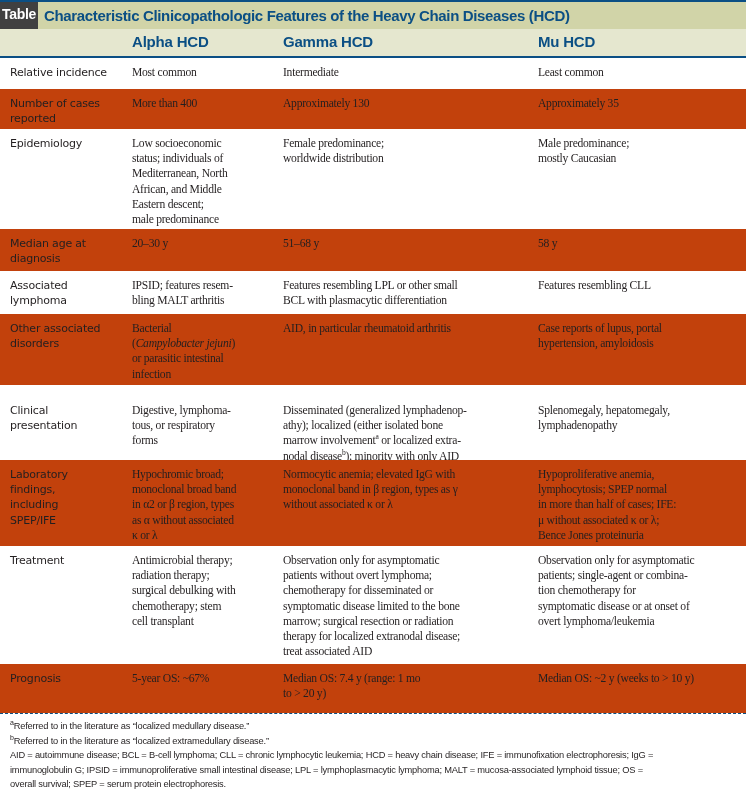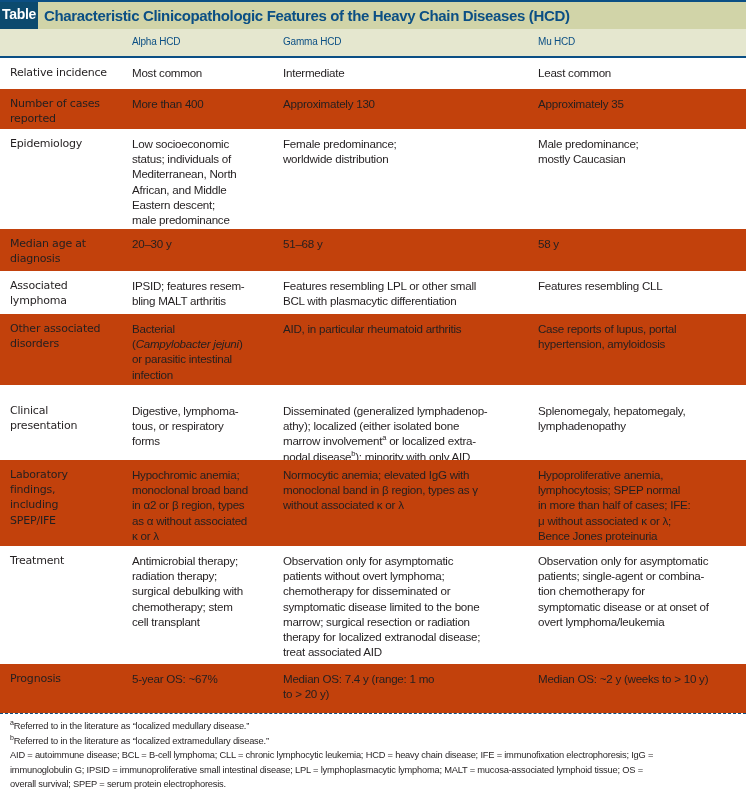--- a/index.html
+++ b/index.html
@@ -1,25 +1,25 @@
 <!DOCTYPE html>
 <html><head>
 <meta charset="utf-8">
 <style>
   html, body { margin: 0; padding: 0; background: #ffffff; }
   body { width: 752px; height: 798px; overflow: hidden; font-family: "DejaVu Sans", sans-serif; color: #231f20; }
   .wrap { position: relative; width: 746px; }
   .title-bar { position: absolute; left: 0; top: 0; width: 746px; height: 29px; background: #d1d4a8; border-top: 2px solid #0b4f84; box-sizing: border-box; }
-  .title-badge { position: absolute; left: 0; top: 0; height: 27px; width: 38px; background: #0c4a6e; color: #ffffff; font-family: "Liberation Sans", sans-serif; font-weight: bold; font-size: 14px; line-height: 24px; text-align: center; letter-spacing: -0.3px; }
+  .title-badge { position: absolute; left: 0; top: 0; height: 27px; width: 38px; background: #404040; color: #ffffff; font-family: "Liberation Sans", sans-serif; font-weight: bold; font-size: 14px; line-height: 24px; text-align: center; letter-spacing: -0.3px; }
   .title-text { position: absolute; left: 44px; top: 0; height: 27px; line-height: 27px; color: #0b4f84; font-family: "Liberation Sans", sans-serif; font-weight: bold; font-size: 15px; letter-spacing: -0.35px; white-space: nowrap; }
   .head-row { position: absolute; left: 0; top: 29px; width: 746px; height: 29px; background: #e5e7cf; border-bottom: 2px solid #0b4f84; box-sizing: border-box; }
-  .head-cell { position: absolute; top: 0; line-height: 26px; color: #0b4f84; font-family: "Liberation Sans", sans-serif; font-weight: normal; font-size: 10px; letter-spacing: -0.2px; }
+  .head-cell { position: absolute; top: 0; line-height: 26px; color: #0b4f84; font-family: "Liberation Sans", sans-serif; font-weight: bold; font-size: 15px; letter-spacing: -0.2px; }
   .row { position: absolute; left: 0; width: 746px; box-sizing: border-box; }
   .row.shade { background: #c2410c; }
-  .cell { position: absolute; top: 7px; font-size: 11.6px; line-height: 15.2px; letter-spacing: -0.25px; font-family: Liberation Sans, sans-serif; }
+  .cell { position: absolute; top: 7px; font-size: 11.6px; line-height: 15.2px; letter-spacing: -0.25px; font-family: Liberation Serif, serif; }
   .c0 { left: 10px; width: 112px; font-weight: normal; font-family: "DejaVu Sans", sans-serif; font-size: 11px; line-height: 15.2px; letter-spacing: -0.2px; }
   .c1 { left: 132px; width: 140px; }
   .c2 { left: 283px; width: 245px; }
   .c3 { left: 538px; width: 205px; }
   .cell .ln { display: block; white-space: nowrap; }
   i { font-style: italic; }
   sup { font-size: 7.5px; line-height: 0; vertical-align: 5px; }
   .dash { position: absolute; left: 0; top: 713px; width: 746px; border-top: 1px dashed #0b4f84; }
   .notes { position: absolute; left: 10px; top: 719px; width: 736px; font-family: "Liberation Sans", sans-serif; font-size: 9.3px; line-height: 14.6px; letter-spacing: -0.2px; color: #231f20; }
   .notes .ln { display: block; white-space: nowrap; }
@@ -165,21 +165,21 @@
         </div>
       </div>
       <div class="row shade" style="top: 460px; height: 86px;">
         <div class="cell c0">
           <span class="ln">Laboratory</span>
           <span class="ln">findings,</span>
           <span class="ln">including</span>
           <span class="ln">SPEP/IFE</span>
         </div>
         <div class="cell c1">
-          <span class="ln">Hypochromic anemia;</span>
+          <span class="ln">Hypochromic broad;</span>
           <span class="ln">monoclonal broad band</span>
           <span class="ln">in α2 or β region, types</span>
           <span class="ln">as α without associated</span>
           <span class="ln">κ or λ</span>
         </div>
         <div class="cell c2">
           <span class="ln">Normocytic anemia; elevated IgG with</span>
           <span class="ln">monoclonal band in β region, types as γ</span>
           <span class="ln">without associated κ or λ</span>
         </div>

